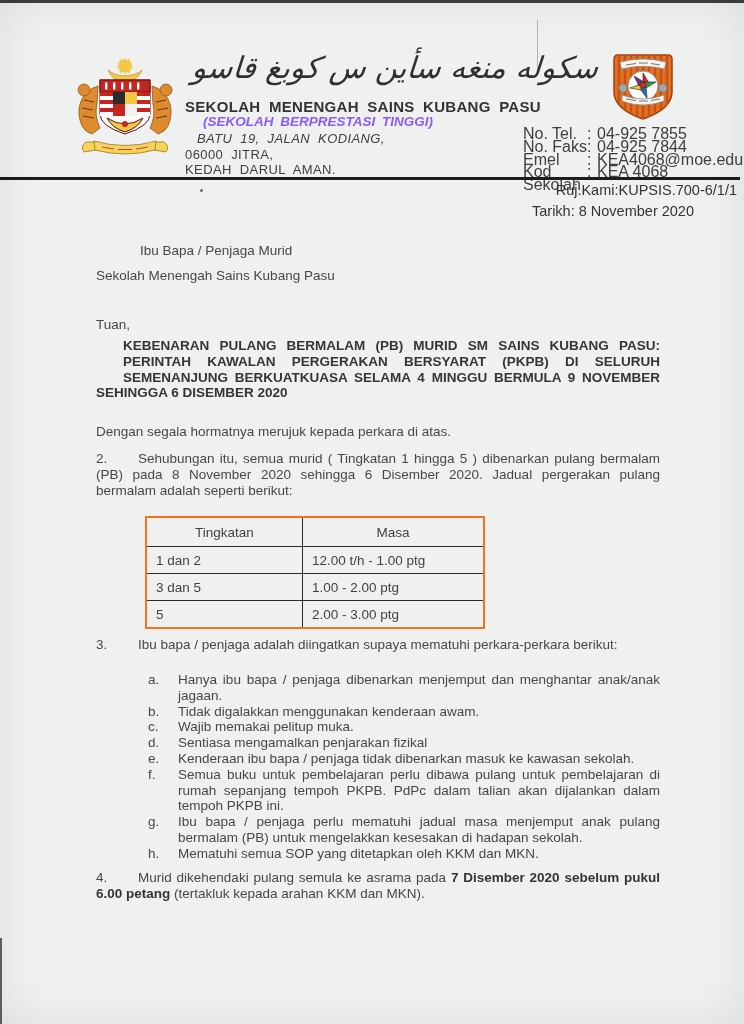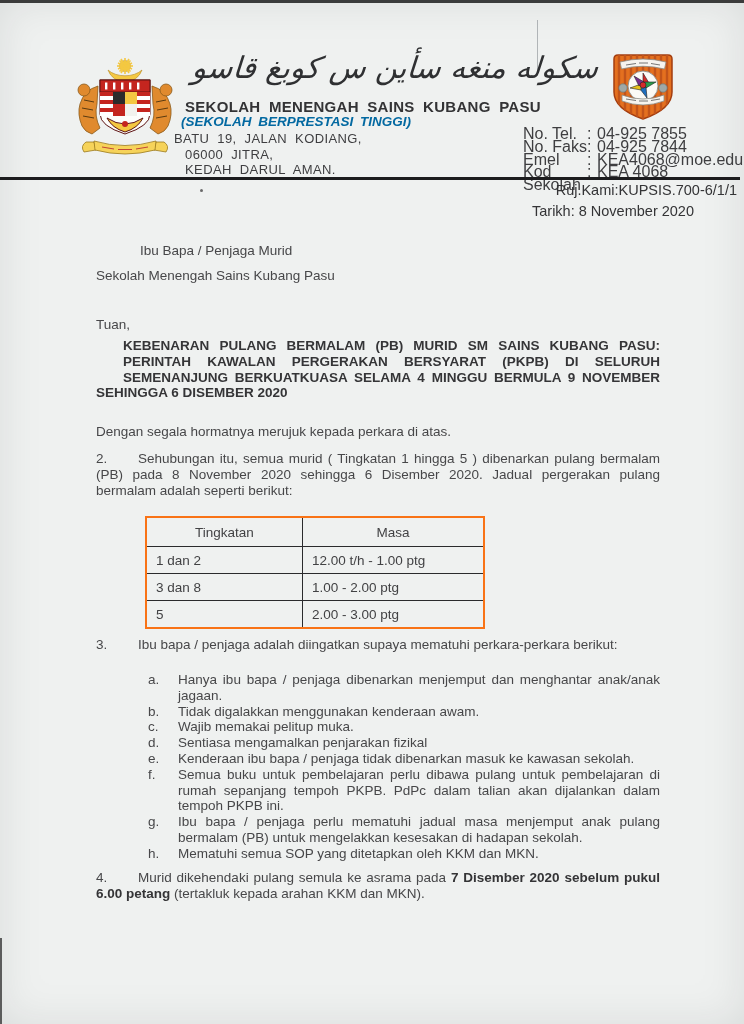--- a/index.html
+++ b/index.html
@@ -23,22 +23,22 @@
   
   .crest-left{position:absolute;left:70px;top:56px;width:110px;height:106px;}
   .badge-right{position:absolute;left:610px;top:52px;width:66px;height:70px;}
   .jawi{
     position:absolute;left:192px;top:50px;width:300px;
     font-family:"DejaVu Sans", sans-serif;
     font-size:30px;color:#2f3032;font-style:italic;letter-spacing:1px;
     transform:skewX(-4deg);white-space:nowrap;
   }
   .school-name{position:absolute;left:185px;top:98px;font-size:15px;font-weight:bold;color:#333335;word-spacing:4px;letter-spacing:.3px;white-space:nowrap;}
-  .school-sub{position:absolute;left:181px;top:114px;font-size:13.5px;font-weight:bold;font-style:italic;color:#0369a1;word-spacing:3px;white-space:nowrap;text-align:center;}
-  .addr1{position:absolute;left:174px;top:131px;}
+  .school-sub{position:absolute;left:203px;top:114px;font-size:13.5px;font-weight:bold;font-style:italic;color:#8b5cf6;word-spacing:3px;white-space:nowrap;text-align:center;}
+  .addr1{position:absolute;left:197px;top:131px;font-style:italic;}
   .addr2{position:absolute;left:185px;top:147px;}
   .addr3{position:absolute;left:185px;top:162px;}
   .addr{font-size:13px;color:#3e3e40;word-spacing:4px;letter-spacing:.4px;white-space:nowrap;}
   .contact{position:absolute;left:502px;top:128px;font-size:16px;color:#3e3e40;line-height:12.8px;margin-left:21px;}
   .contact-row{display:flex;}
   .contact-label{width:64px;}
   .contact-sep{width:10px;}
   .divider{position:absolute;left:0;top:177px;width:740px;height:2.5px;background:#1c1c1e;}
   .ruj{position:absolute;top:182px;right:7px;font-size:14.5px;color:#343436;white-space:nowrap;}
   .tarikh{position:absolute;top:203px;right:50px;font-size:14.5px;color:#343436;white-space:nowrap;}
@@ -263,21 +263,21 @@
         <th>Tingkatan</th>
         <th>Masa</th>
       </tr>
     </thead>
     <tbody>
       <tr>
         <td>1 dan 2</td>
         <td>12.00 t/h - 1.00 ptg</td>
       </tr>
       <tr>
-        <td>3 dan 8</td>
+        <td>3 dan 5</td>
         <td>1.00 - 2.00 ptg</td>
       </tr>
       <tr>
         <td>5</td>
         <td>2.00 - 3.00 ptg</td>
       </tr>
     </tbody>
   </table>
 
   <div class="bodyblock para p3">

